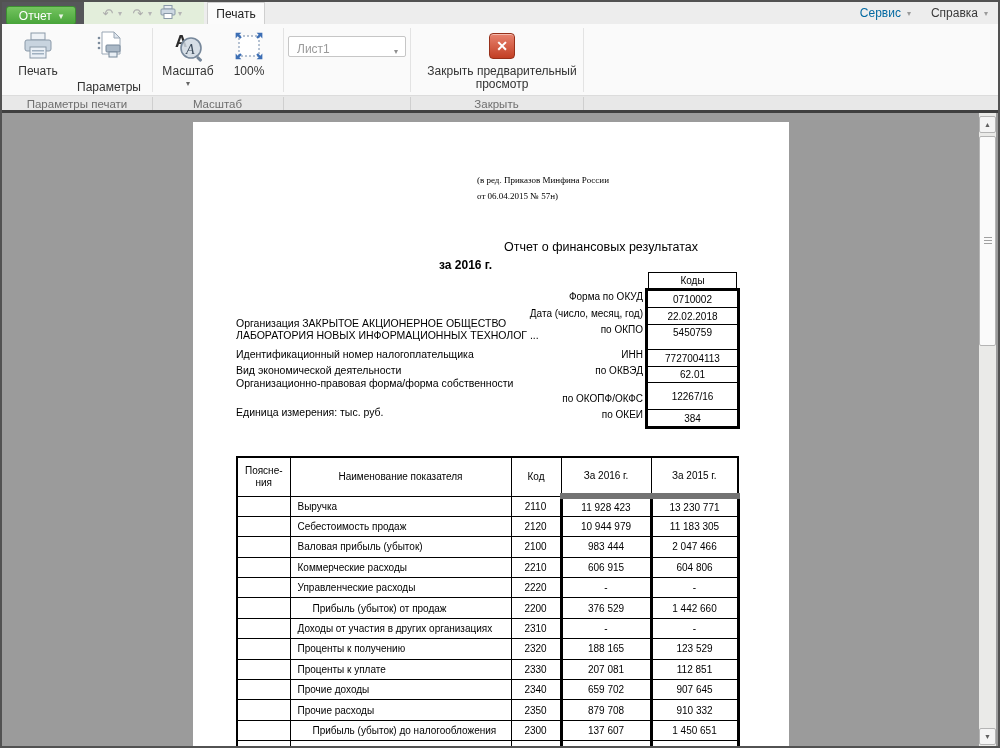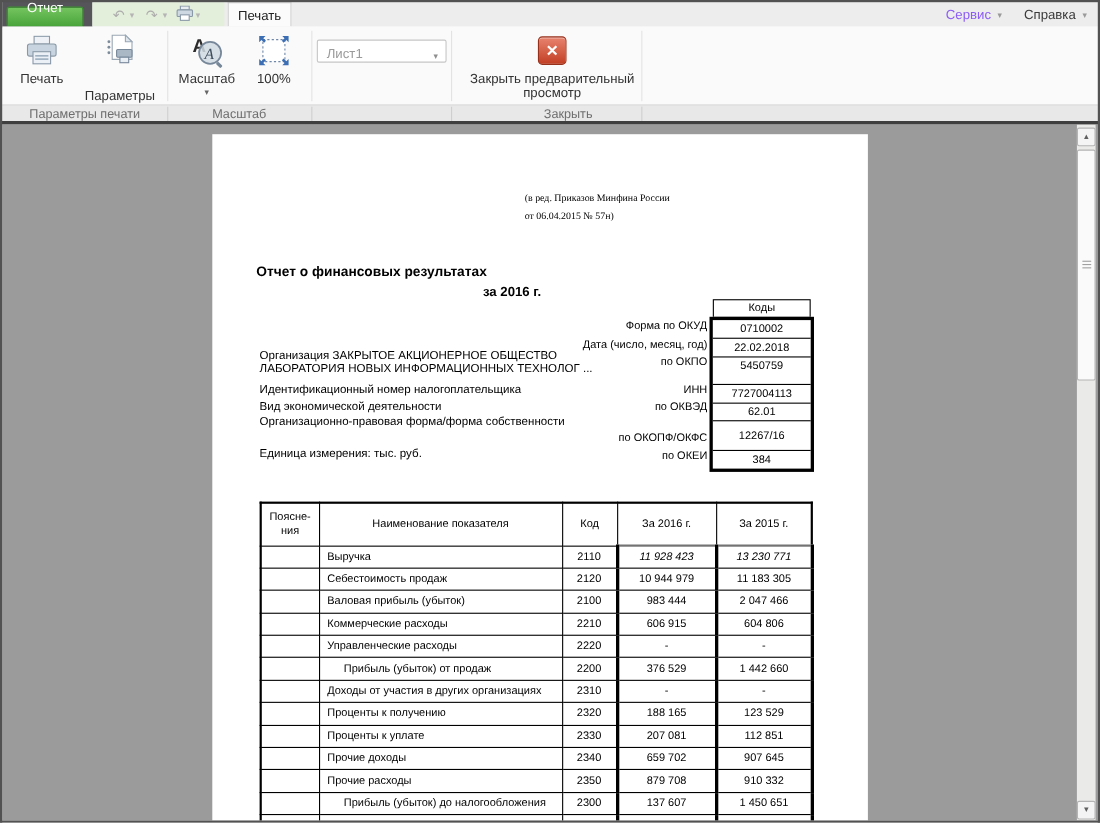--- a/index.html
+++ b/index.html
@@ -12,31 +12,31 @@
   .frame.top { left:0; top:0; width:1000px; height:2px; }
   .frame.left { left:0; top:0; width:2px; height:748px; }
   .frame.right { right:0; top:0; width:2px; height:748px; }
   .frame.bottom { left:0; bottom:0; width:1000px; height:2px; }
 
   
   .topbar { position:absolute; left:2px; top:2px; width:996px; height:22px; background:#ededed; }
   .appbtn-zone { position:absolute; left:0; top:-2px; width:82px; height:25px; background:#56565a; }
   .report-btn { position:absolute; left:4px; top:4px; width:70px; height:19px; border-radius:3px;
     background:linear-gradient(#74c45f,#48a43a); border:1px solid #3c8f31; color:#fff;
-    font-size:12px; display:flex; align-items:center; justify-content:center; gap:7px; cursor:default;flex-direction:column; }
+    font-size:12px; display:flex; align-items:center; justify-content:center; gap:7px; cursor:default; }
   .report-btn .dd { font-size:9px; color:#eaf5e6; }
   .quick-access { position:absolute; left:82px; top:0; width:120px; height:22px; background:#e3eedb;
     display:flex; align-items:center; justify-content:center; gap:2px; }
   .qa-ic { font-size:13px; color:#adadad; width:16px; text-align:center; }
   .qa-dd { font-size:8px; color:#b5b5b5; width:10px; }
   .tab { position:absolute; left:205px; top:0; width:58px; height:22px; background:#fbfbfb;
     border:1px solid #cfcfcf; border-bottom:none; display:flex; align-items:center; justify-content:center;
     font-size:12px; color:#222; }
   .menu-right { position:absolute; right:10px; top:0; height:22px; display:flex; align-items:center; gap:6px; font-size:12px; }
-  .mr-lbl.dis { color:#8b5cf6; } .mr-lbl { color:#3a3a3a; }
+  .mr-lbl.dis { color:#0369a1; } .mr-lbl { color:#3a3a3a; }
   .mr-dd { font-size:8px; color:#9a9a9a; margin-right:14px; }
 
   
   .ribbon { position:absolute; left:2px; top:24px; width:996px; height:71px; background:#fafafa; }
   .rsep { position:absolute; top:4px; width:1px; height:64px; background:#e3e3e3; }
   .rbtn { position:absolute; display:flex; flex-direction:column; align-items:center; font-size:12px; color:#333; cursor:default; }
   .rbtn .ic { width:34px; height:34px; display:flex; align-items:center; justify-content:center; }
   .rbtn .lb { margin-top:2px; text-align:center; line-height:13px; }
   .rbtn .dd { font-size:8px; color:#666; margin-top:1px; }
 
@@ -67,21 +67,21 @@
   .sbtn.up { top:3px; } .sbtn.down { bottom:1px; }
   .sthumb { position:absolute; left:0; top:23px; width:17px; height:210px; background:#fafafa;
     border:1px solid #b4b4b4; border-radius:2px; }
   .sthumb .grip { position:absolute; left:4px; top:50%; margin-top:-4px; width:8px; }
   .sthumb .grip i { display:block; height:1px; background:#a0a0a0; margin-bottom:2px; }
 
   
   .abs { position:absolute; }
   .note { right:52px; top:50px; width:260px; text-align:left;
     font-family:"Liberation Serif", serif; font-size:9px; line-height:16px; white-space:pre-line; }
-  .doc-title { left:40px; top:118px; width:465px; text-align:left; font-weight:bold; font-size:12.5px; }
+  .doc-title { left:40px; top:118px; width:465px; text-align:right; font-weight:normal; font-size:12.5px; }
   .doc-period { left:40px; top:136px; width:465px; text-align:center; font-weight:bold; font-size:12px; }
 
   .codes-head { left:455px; top:150px; width:89px; height:17px; border:1px solid #000;
     font-size:10px; display:flex; align-items:center; justify-content:center; }
   .codes-box { left:452px; top:166px; width:95px; border:3px solid #000; background:#fff; }
   .codes-box .crow { border-bottom:1px solid #000; font-size:10px; display:flex; align-items:center; justify-content:center; }
   .codes-box .crow:last-child { border-bottom:none; }
 
   .flabel { font-size:10px; text-align:right; right:146px; width:200px; }
   .ltext { left:43px; font-size:10.5px; line-height:11.5px; white-space:pre-line; width:330px; }
@@ -91,21 +91,21 @@
     font-size:10px; }
   .rtable th, .rtable td { border:1px solid #000; font-weight:normal; padding:0; overflow:hidden; white-space:nowrap; }
   .rtable { border:2px solid #000; }
   .rtable thead tr { height:39px; }
   .rtable th { text-align:center; vertical-align:middle; white-space:pre-line; line-height:12px; }
   .rtable tbody tr { height:20.4px; }
   .rtable td.c-name { text-align:left; padding-left:7px; }
   .rtable td.c-name.ind { padding-left:22px; }
   .rtable td.c-code, .rtable td.c-val { text-align:center; }
   .rtable td.c-val { border-left:3px solid #000; border-right:3px solid #000; }
-  .rtable tbody tr.first td.c-val { border-top:2px solid #737373;font-style:italic; }
+  .rtable tbody tr.first td.c-val { border-top:6px solid #737373; }
 </style>
 </head>
 <body>
 
 <div id="window">
 
   <div class="topbar">
     <div class="appbtn-zone"></div>
     <div class="report-btn">
       <span>Отчет</span>
@@ -213,21 +213,21 @@
         <span class="close-ic">✕</span>
       </span>
       <span class="lb">Закрыть предварительный просмотр</span>
     </div>
   </div>
 
   <div class="groupbar">
     <div class="glbl" style="left:0; width:150px;">Параметры печати</div>
     <div class="glbl" style="left:150px; width:131px;">Масштаб</div>
     <div class="glbl" style="left:281px; width:127px;margin-top:16px;">Раздел</div>
-    <div class="glbl" style="left:428px; width:173px;">Закрыть</div>
+    <div class="glbl" style="left:408px; width:173px;">Закрыть</div>
     <div class="gsep" style="left:150px"></div>
     <div class="gsep" style="left:281px"></div>
     <div class="gsep" style="left:408px"></div>
     <div class="gsep" style="left:581px"></div>
   </div>
 
   <div class="divider"></div>
 
   <div class="preview">
     <div class="page">

